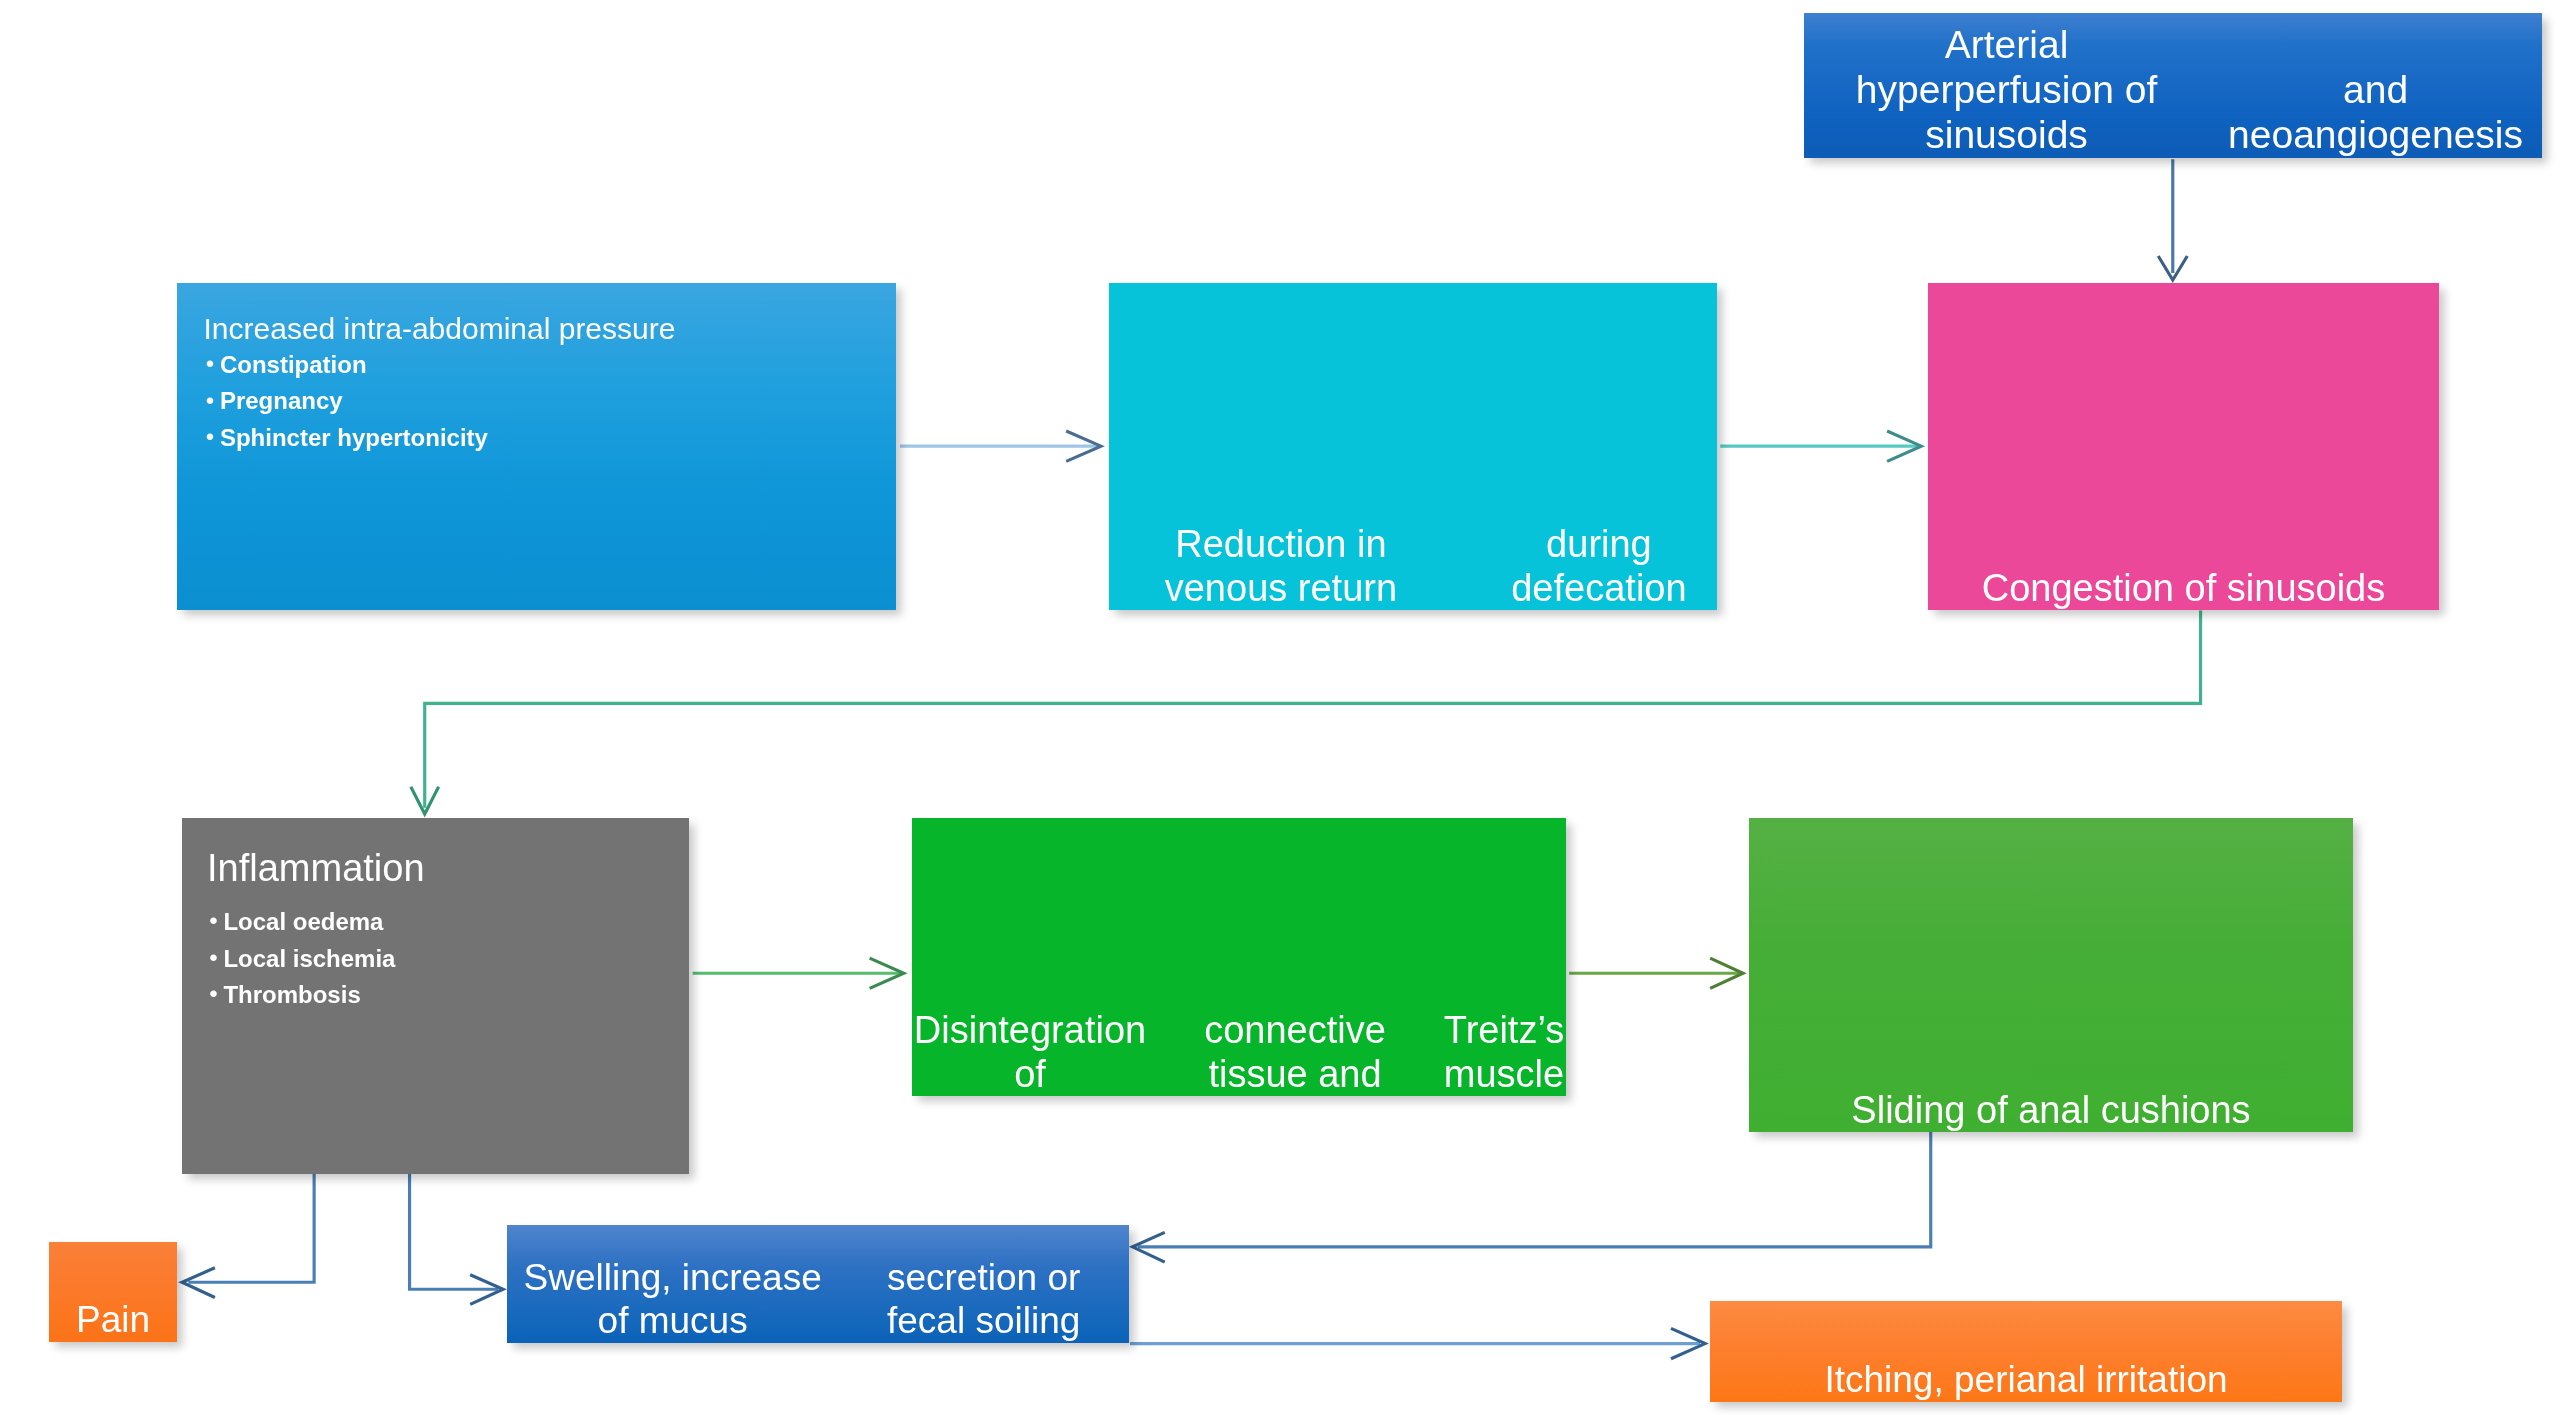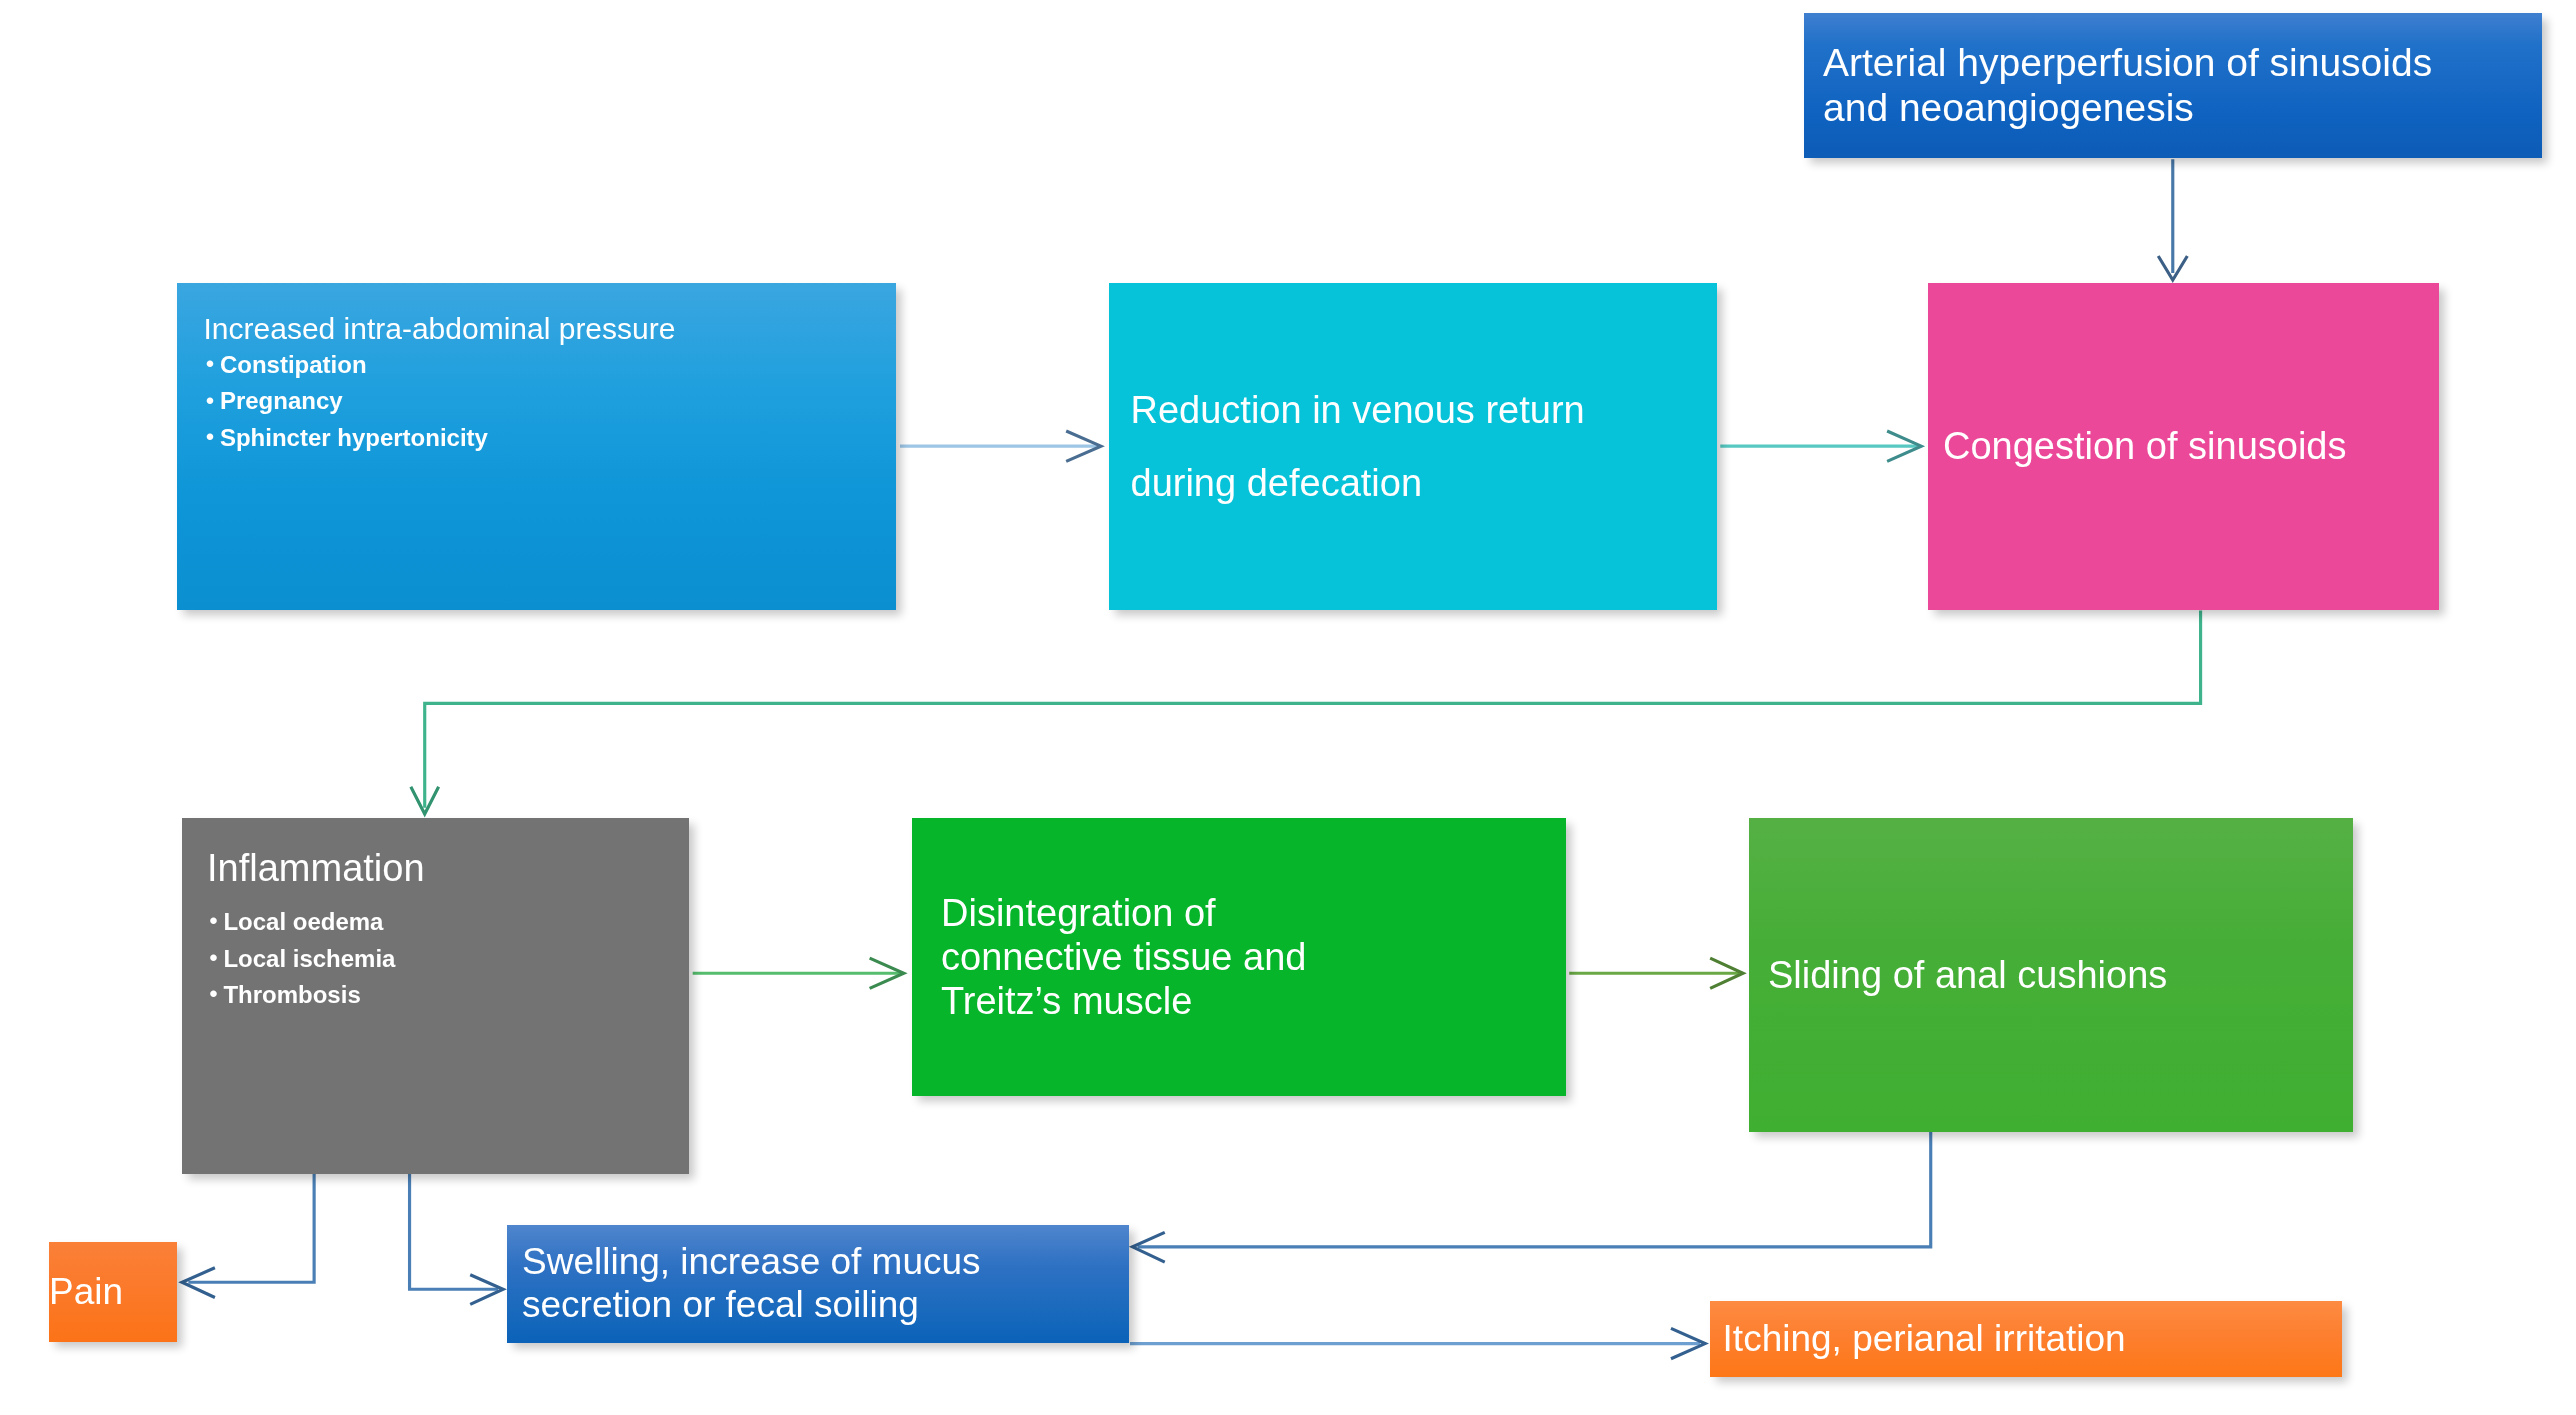--- a/index.html
+++ b/index.html
@@ -30,22 +30,21 @@
     box-shadow: 5.7px 5.7px 8.8px rgba(0,0,0,0.22);
     overflow: hidden;
   }
   .node .title {
     display: block;
     font-weight: 400;
     line-height: 1.16;
   }
   .node.centered {
     display: flex;
-    flex-direction: column;
-    align-items: flex-start;
+    align-items: flex-end;
     justify-content: center;
     text-align: center;
   }
   .node.lefttop {
     display: flex;
     flex-direction: column;
     align-items: flex-start;
     justify-content: flex-start;
     text-align: left;
   }
@@ -123,21 +122,21 @@
   }
   #node-pain .title { font-size: 37px; }
 
   #node-swelling {
     left: 507px; top: 1225px; width: 622px; height: 118px;
     background: linear-gradient(to bottom, #4f85cd 0%, #2e71c3 35%, #1568bc 80%, #0b62b8 100%);
   }
   #node-swelling .title { font-size: 37px; padding: 0 15px; }
 
   #node-itching {
-    left: 1710px; top: 1301px; width: 632px; height: 76px;
+    left: 1710px; top: 1301px; width: 632px; height: 101px;
     background: linear-gradient(to bottom, #fd8b42 0%, #fd7f2f 45%, #fd7716 100%);
   }
   #node-itching .title { font-size: 37px; padding: 0 12.6px; }
 </style>
 </head>
 <body>
 
 <div id="canvas">
 
   <svg id="edges" viewBox="0 0 4076 2239" width="2576" height="1415" xmlns="http://www.w3.org/2000/svg">

